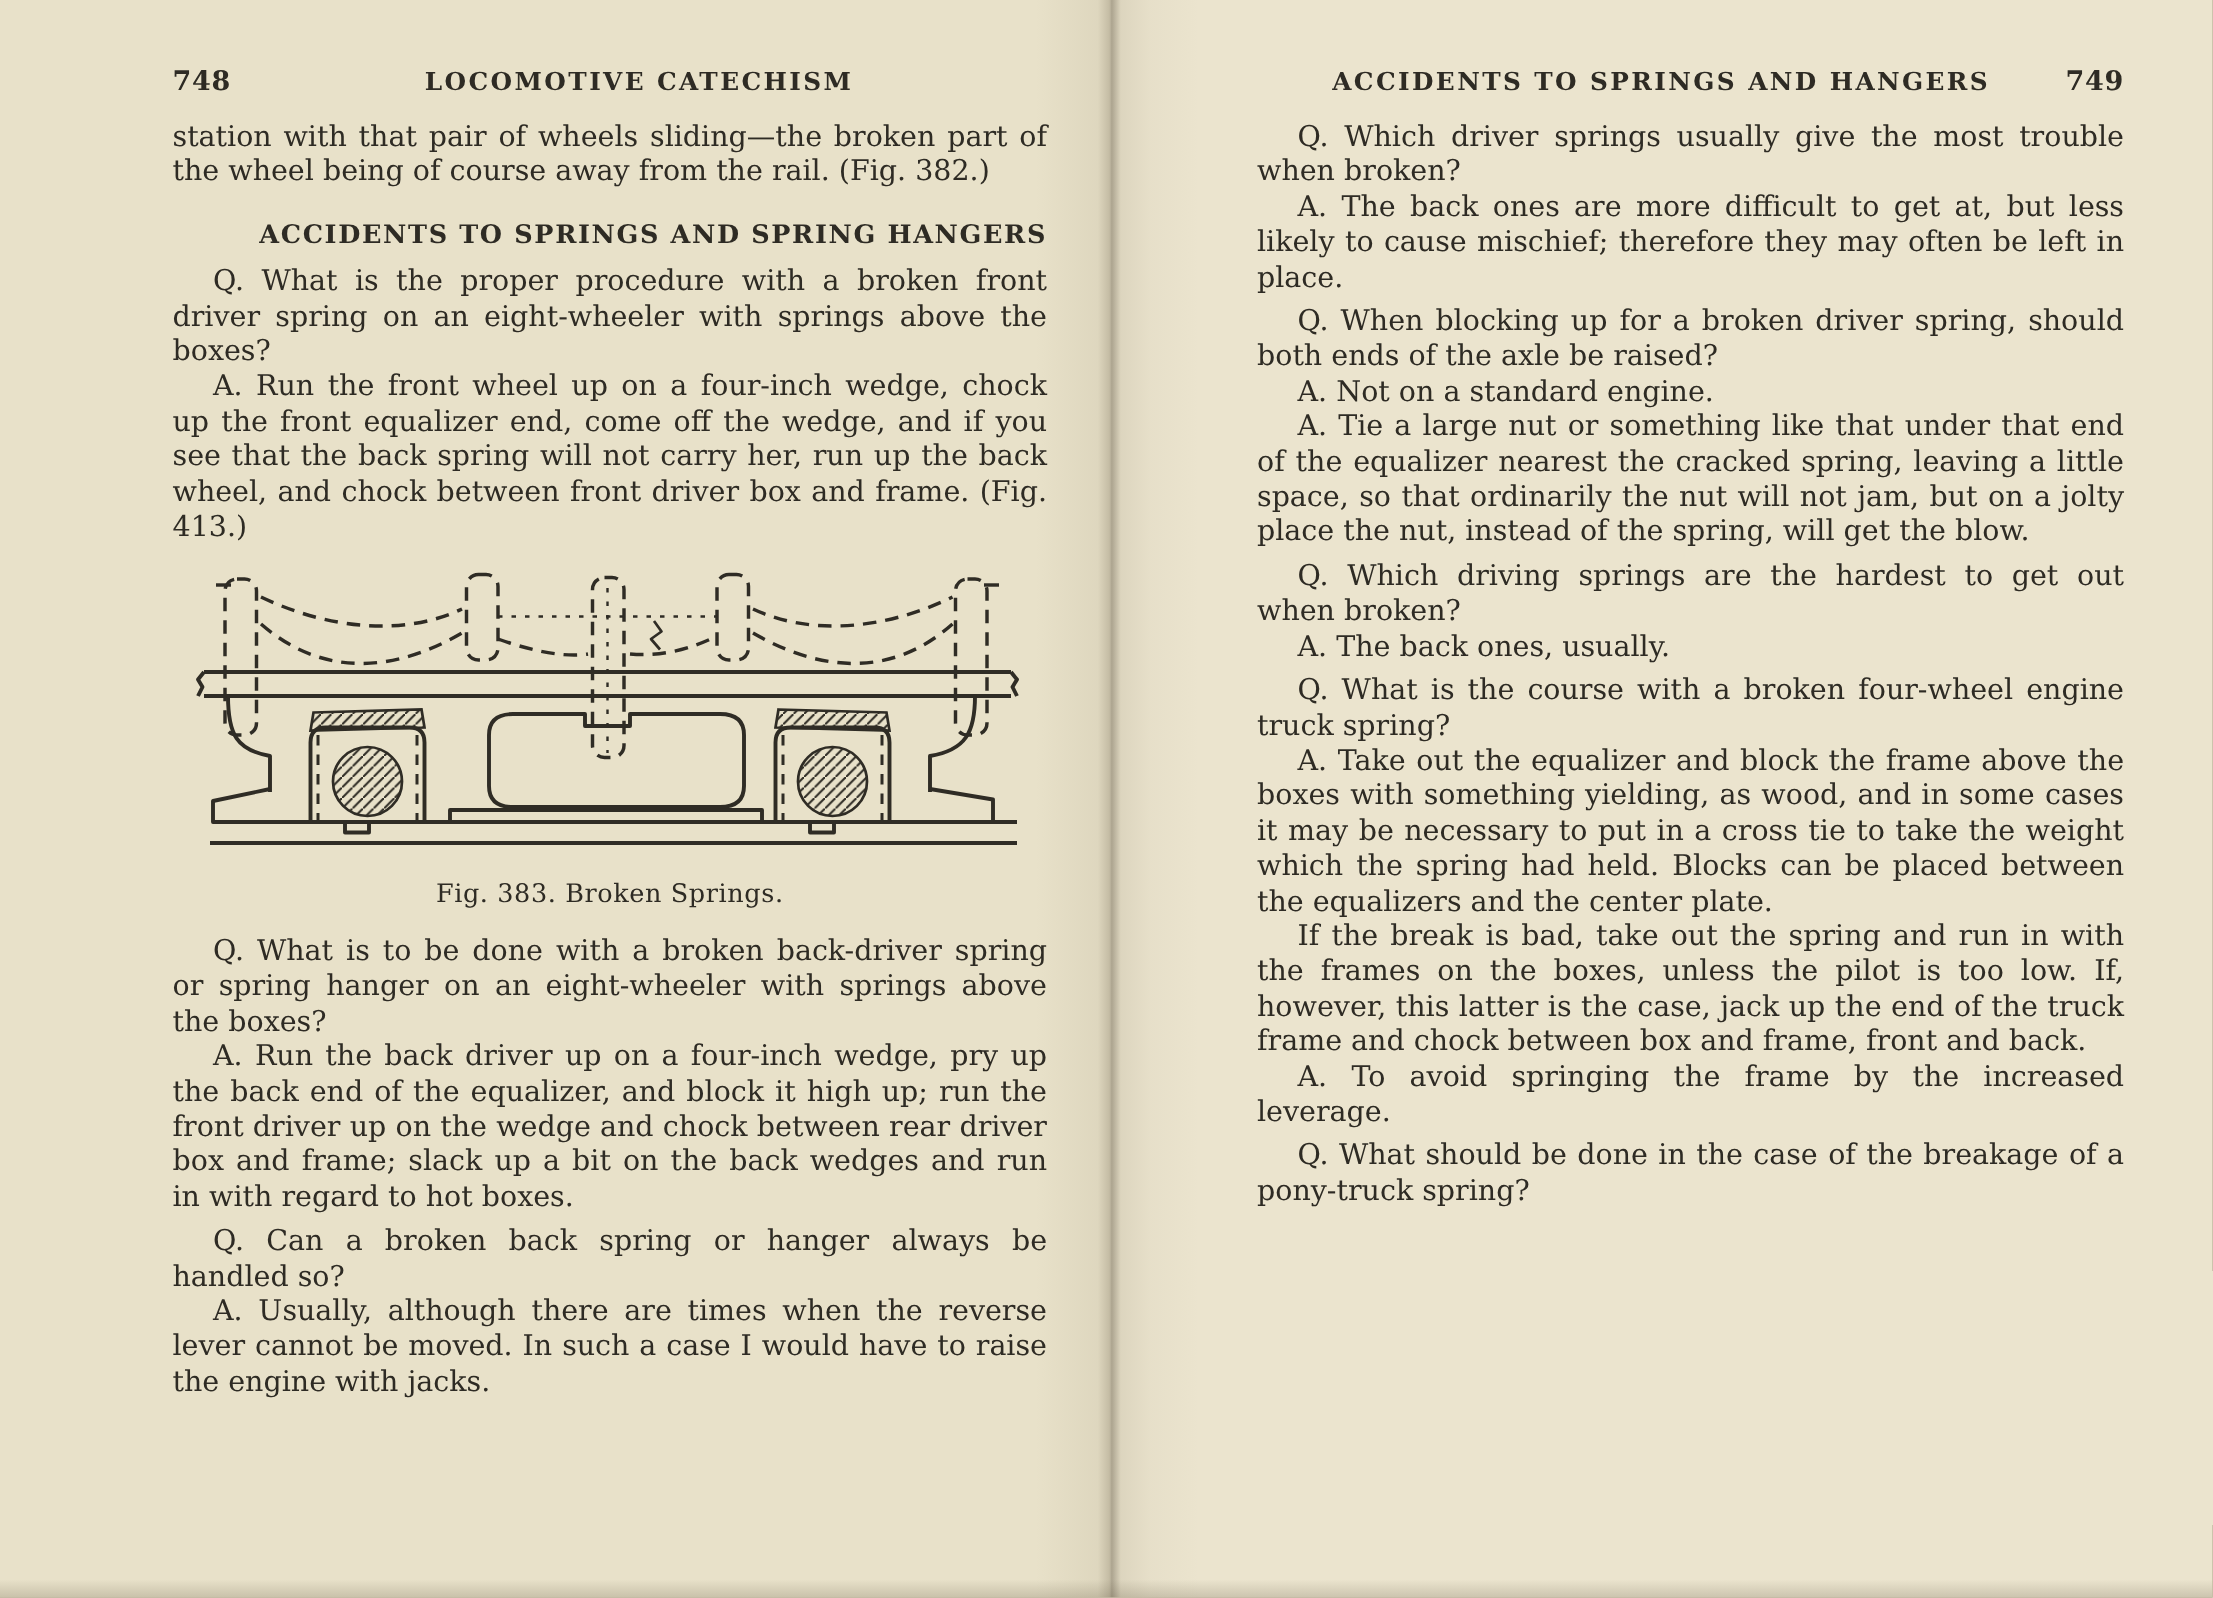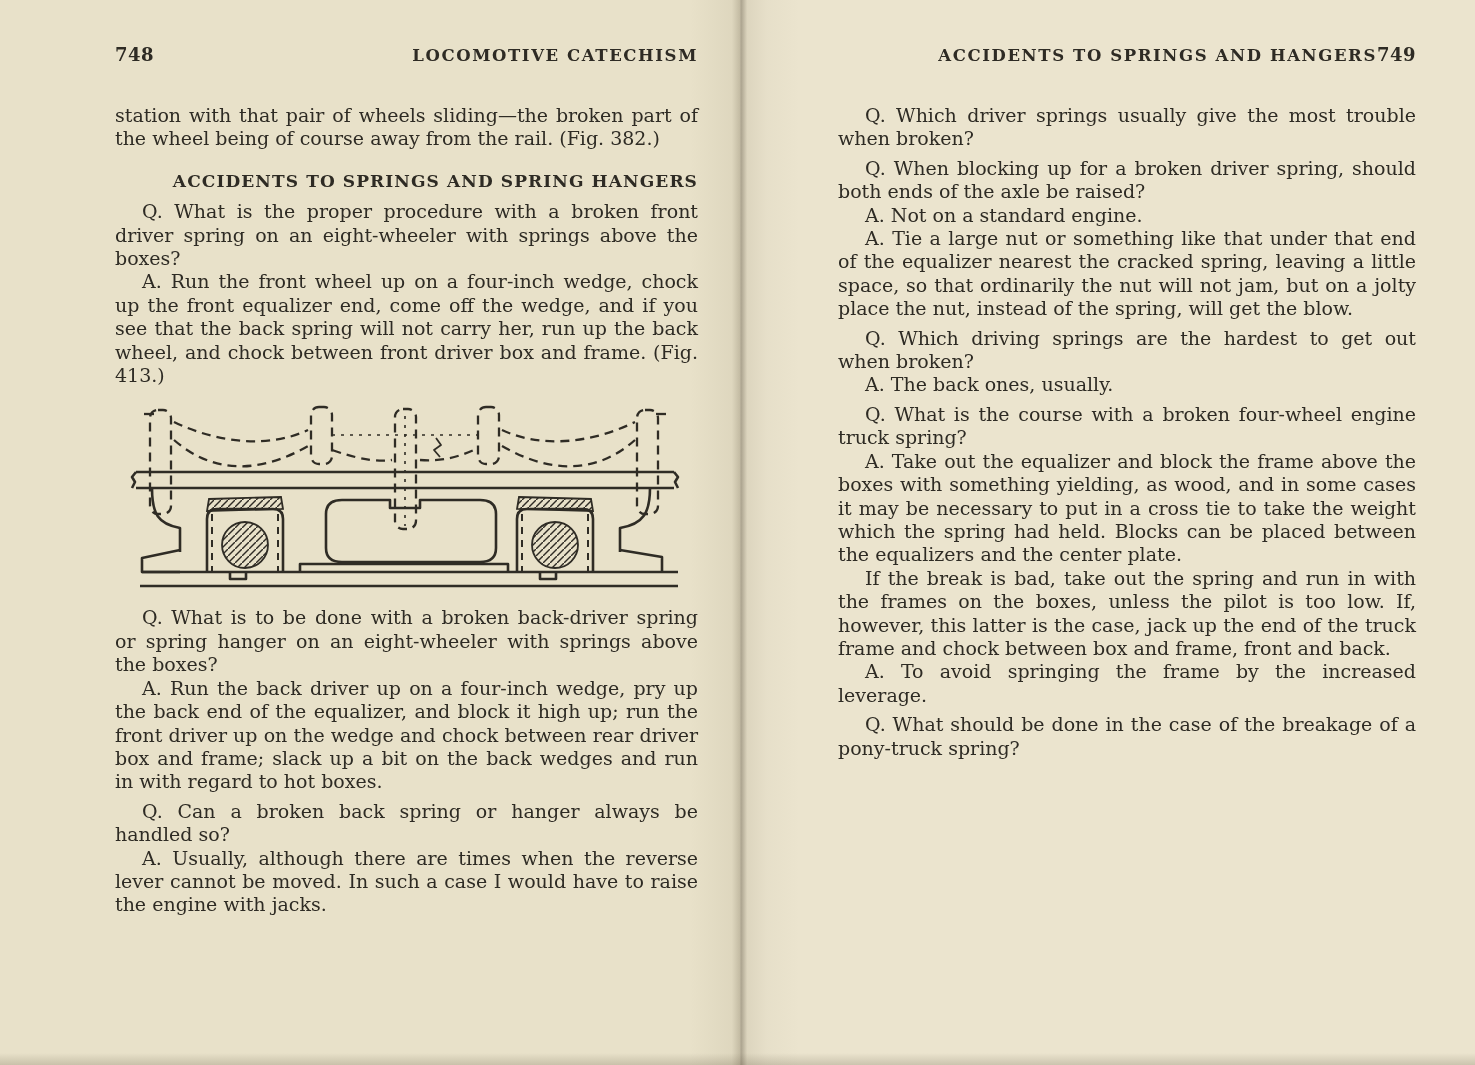--- a/index.html
+++ b/index.html
@@ -29,24 +29,24 @@
     position:absolute;left:0;bottom:0;width:1475px;height:12px;
     background:linear-gradient(180deg,rgba(60,50,30,0) 0%,rgba(60,50,30,0.18) 100%);
     pointer-events:none;
   }
   .text-col{position:absolute;top:44px;}
   .text-col-left{left:115px;width:583px;}
   .text-col-right{left:838px;width:578px;}
   .runhead{
     display:flex;align-items:baseline;
     font-weight:bold;font-size:16.5px;letter-spacing:1.6px;
-    margin-bottom:39px;
+    margin-bottom:15px;
   }
   .runhead .pageno{font-size:18px;letter-spacing:0.5px;}
-  .runhead .head-title{flex:1;text-align:right;}
+  .runhead .head-title{flex:1;text-align:center;}
   .runhead-right .pageno{text-align:right;}
   p{
     margin:0;
     font-size:19px;line-height:23.4px;
     text-align:justify;
   }
   p.indent{text-indent:27px;}
   .q{margin-top:6px;}
   .section-heading{
     font-weight:bold;font-size:17px;letter-spacing:1.1px;
@@ -136,35 +136,37 @@
           <path d="M458,112 V170"></path>
         </g>
 
         <g stroke="#2f2c25" stroke-width="1.8">
           <path d="M79,97 L151,95 L153,107 L77,109 Z" fill="url(#hatch)"></path>
           <path d="M389,95 L461,97 L463,109 L387,107 Z" fill="url(#hatch)"></path>
           <circle cx="115" cy="143" r="23" fill="url(#hatch)"></circle>
           <circle cx="425" cy="143" r="23" fill="url(#hatch)"></circle>
         </g>
       </svg>
+      <p class="figure-caption">Fig. 383.  Broken Springs.</p>
     </div>
 
     <p class="q indent">Q. What is to be done with a broken back-driver spring or spring hanger on an eight-wheeler with springs above the boxes?</p>
     <p class="indent">A. Run the back driver up on a four-inch wedge, pry up the back end of the equalizer, and block it high up; run the front driver up on the wedge and chock between rear driver box and frame; slack up a bit on the back wedges and run in with regard to hot boxes.</p>
     <p class="q indent">Q. Can a broken back spring or hanger always be handled so?</p>
     <p class="indent">A. Usually, although there are times when the reverse lever cannot be moved.  In such a case I would have to raise the engine with jacks.</p>
   </div>
 
   <div class="text-col text-col-right">
     <div class="runhead runhead-right">
       <span class="head-title">ACCIDENTS TO SPRINGS AND HANGERS</span>
       <span class="pageno">749</span>
     </div>
 
     <p class="q indent">Q. Which driver springs usually give the most trouble when broken?</p>
+    <p class="indent">A. The back ones are more difficult to get at, but less likely to cause mischief; therefore they may often be left in place.</p>
 
     <p class="q indent">Q. When blocking up for a broken driver spring, should both ends of the axle be raised?</p>
     <p class="indent">A. Not on a standard engine.</p>
 
     <p class="indent">A. Tie a large nut or something like that under that end of the equalizer nearest the cracked spring, leaving a little space, so that ordinarily the nut will not jam, but on a jolty place the nut, instead of the spring, will get the blow.</p>
 
     <p class="q indent">Q. Which driving springs are the hardest to get out when broken?</p>
     <p class="indent">A. The back ones, usually.</p>
 
     <p class="q indent">Q. What is the course with a broken four-wheel engine truck spring?</p>

